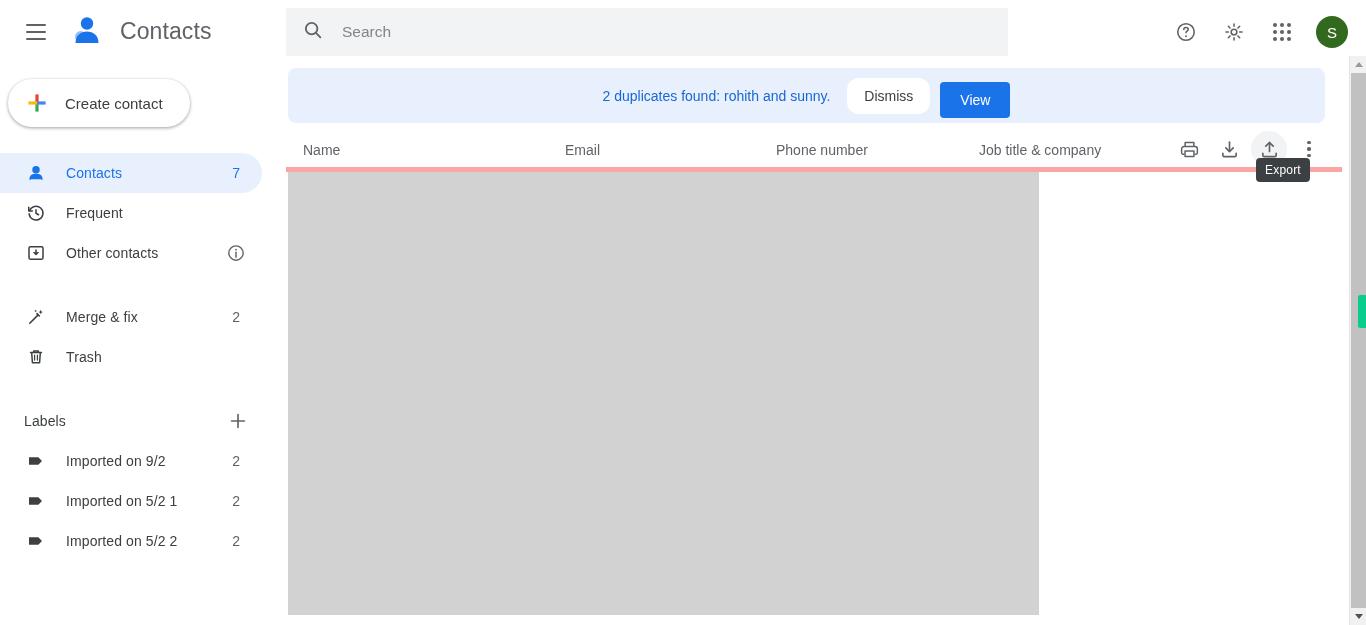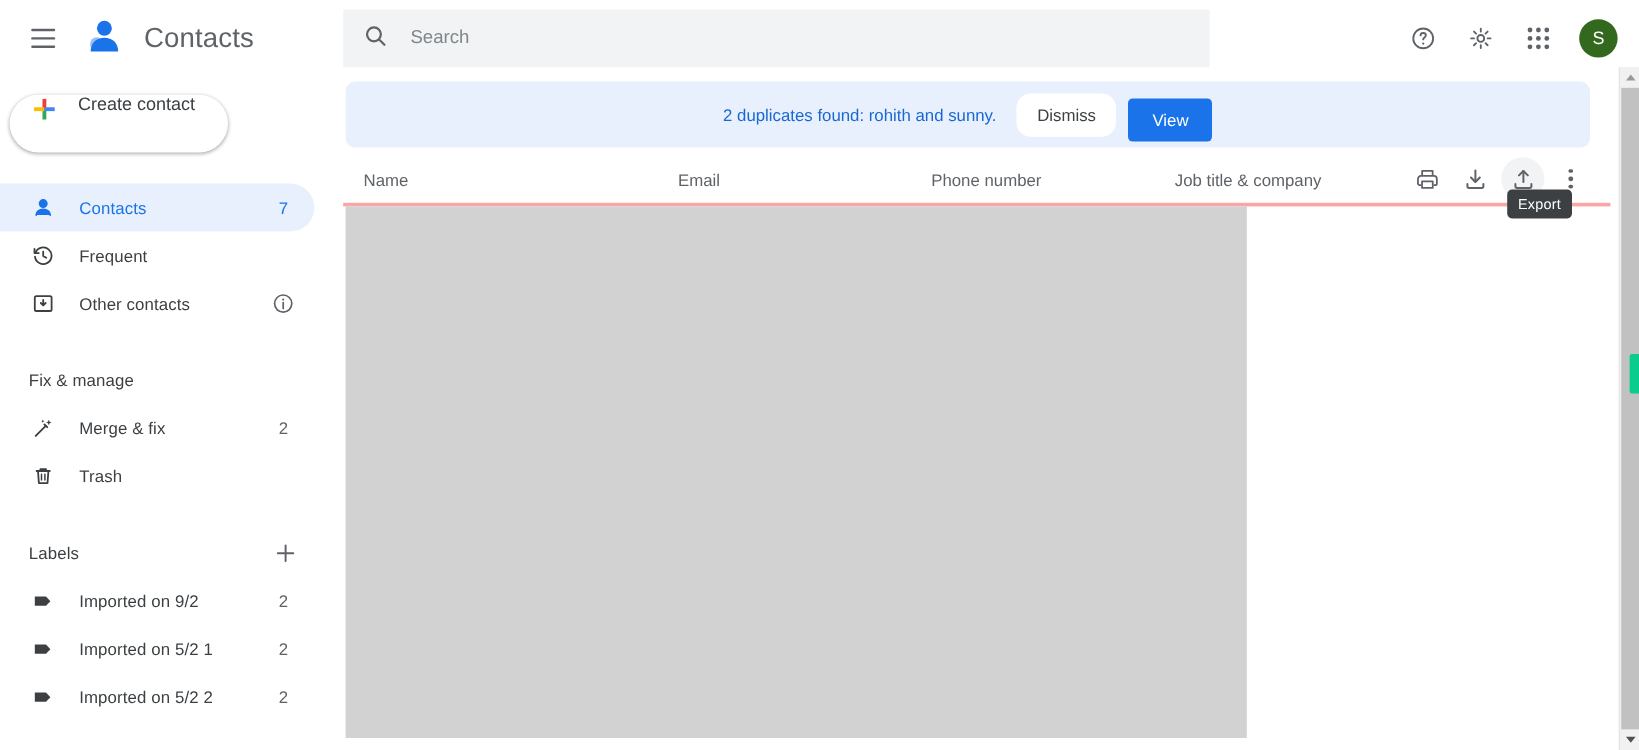--- a/index.html
+++ b/index.html
@@ -57,21 +57,21 @@
     font-family: "Liberation Sans", sans-serif;
   }
   .dotgrid { display: grid; grid-template-columns: repeat(3, 4px); grid-gap: 3px; }
   .dotgrid i { width: 4px; height: 4px; background: #5f6368; border-radius: 50%; display: block; }
 
   
   .sidebar { position: absolute; left: 0; top: 64px; width: 286px; height: 561px; background: #fff; }
 
   .create-btn {
     position: absolute; left: 8px; top: 15px; height: 48px; width: 182px;
-    background: #fff; border-radius: 24px; display: flex; align-items: flex-start;
+    background: #fff; border-radius: 24px; display: flex; align-items: center;
     box-shadow: 0 1px 3px rgba(60,64,67,.30), 0 1px 3px 1px rgba(60,64,67,.15);
     cursor: pointer; padding-left: 17px; border: none;
   }
   .create-btn .plus { width: 24px; height: 24px; flex: none; }
   .create-btn .lbl { font-size: 15px; color: #3c4043; margin-left: 16px; font-family: "Liberation Sans", sans-serif; }
 
   .navlist { position: absolute; left: 0; top: 89px; width: 286px; }
   .navitem {
     height: 40px; display: flex; align-items: center; position: relative;
     border-radius: 0 20px 20px 0; cursor: pointer; width: 262px; padding-left: 24px;
@@ -110,21 +110,21 @@
     font-family: "Liberation Sans", sans-serif; font-weight: 500;
   }
   .btn-view {
     margin-left: 10px; height: 36px; padding: 0 20px; background: #1a73e8;
     border: none; border-radius: 4px; font-size: 14px; color: #fff; cursor: pointer;
     font-family: "Liberation Sans", sans-serif; font-weight: 500; margin-top: 9px;
   }
 
   .tablehead {
     position: absolute; left: 0; top: 64px; width: 1056px; height: 44px;
-    border-bottom: 3px solid #fca5a5;
+    border-bottom: 5px solid #fca5a5;
   }
   .th { position: absolute; top: 14px; font-size: 14px; color: #5f6368; }
   .th.name { left: 17px; }
   .th.email { left: 279px; }
   .th.phone { left: 490px; }
   .th.job { left: 693px; }
 
   .actions { position: absolute; right: 15px; top: 3px; display: flex; align-items: center; gap: 4px; }
   .aicon {
     width: 36px; height: 36px; border-radius: 50%; display: flex;
@@ -280,21 +280,20 @@
           <svg width="20" height="20" viewBox="0 0 24 24" fill="none">
             <circle cx="12" cy="12" r="8.6" stroke="#5f6368" stroke-width="1.7"></circle>
             <circle cx="12" cy="8" r="1.05" fill="#5f6368"></circle>
             <path d="M12 11v6" stroke="#5f6368" stroke-width="1.7" stroke-linecap="round"></path>
           </svg>
         </span>
       </div>
 
       <div style="height:24px"></div>
 
-      <div class="section-head">Fix &amp; manage</div>
 
       <div class="navitem">
         <span class="nicon">
           <svg width="20" height="20" viewBox="0 0 24 24" fill="none">
             <path d="M4.5 19.5L14.6 9.4" stroke="#3c4043" stroke-width="1.9" stroke-linecap="round"></path>
             <path d="M13.2 8l2.8 2.8" stroke="#3c4043" stroke-width="1.9" stroke-linecap="round"></path>
             <path d="M17.6 3.4l.8 1.9 1.9.8-1.9.8-.8 1.9-.8-1.9-1.9-.8 1.9-.8z" fill="#3c4043"></path>
             <path d="M11.6 3.2l.5 1.1 1.1.5-1.1.5-.5 1.1-.5-1.1-1.1-.5 1.1-.5z" fill="#3c4043"></path>
           </svg>
         </span>

